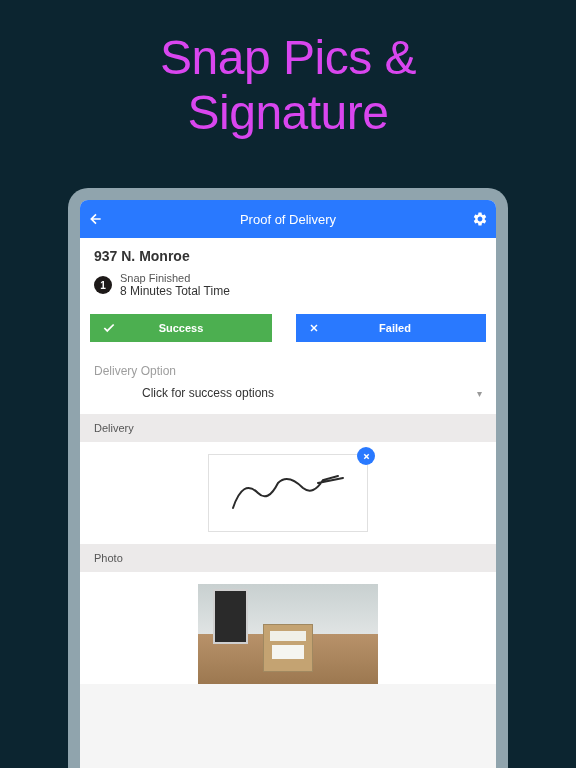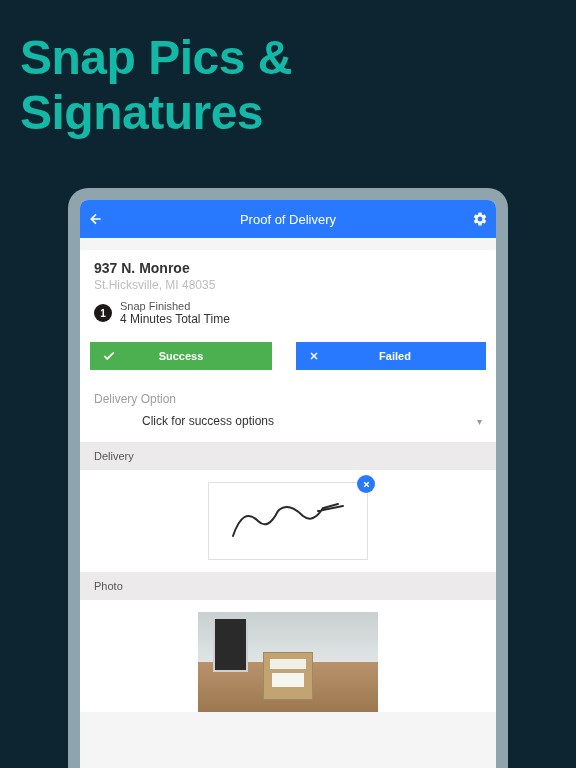--- a/index.html
+++ b/index.html
@@ -6,23 +6,24 @@
     html, body { width: 576px; height: 768px; overflow: hidden; font-family: -apple-system, BlinkMacSystemFont, 'Segoe UI', Arial, sans-serif; }
     
     .app-frame {
       width: 576px;
       height: 768px;
       background: #0c2530;
       position: relative;
     }
     
     .hero-title {
-      color: #14b8a6;
+      color: #d946ef;
       font-size: 48px;
-      font-weight: 700;
+      font-weight: 400;
+      text-align: center;
       padding: 30px 20px 20px;
       line-height: 1.15;
       letter-spacing: -0.5px;
     }
     
     .device {
       position: absolute;
       left: 68px;
       right: 68px;
       top: 188px;
@@ -58,21 +59,20 @@
       font-weight: 500;
       position: absolute;
       left: 50%;
       transform: translateX(-50%);
     }
     .settings-btn { color: #fff; margin-left: auto; cursor: pointer; }
     
     .address-block {
       background: #ffffff;
       padding: 10px 14px 8px;
-      margin-top: 12px;
     }
     
     .address-main { font-size: 14px; font-weight: 700; color: #333; }
     .address-sub { font-size: 12px; color: #bdbdbd; margin-top: 2px; }
     
     .step-row {
       display: flex;
       align-items: center;
       gap: 8px;
       margin-top: 8px;
@@ -244,21 +244,21 @@
     }
     
     svg { display: block; }
   </style>
 </head>
 <body>
 
 <div class="app-frame">
   <div class="hero-title">
     <span>Snap Pics &amp;</span><br>
-    <span>Signatures</span>
+    <span>Signature</span>
   </div>
 
   <div class="device">
     <div class="screen">
 
       <div class="app-header">
         <div class="back-btn">
           <svg width="16" height="16" viewBox="0 0 24 24" fill="none" stroke="currentColor" stroke-width="2.5">
               <path d="M19 12H5M12 19l-7-7 7-7"></path>
             </svg>
@@ -266,27 +266,26 @@
         <div class="app-header-title">Proof of Delivery</div>
         <div class="settings-btn">
           <svg width="16" height="16" viewBox="0 0 24 24" fill="currentColor">
               <path d="M19.14 12.94c.04-.3.06-.61.06-.94 0-.32-.02-.64-.07-.94l2.03-1.58a.49.49 0 0 0 .12-.61l-1.92-3.32a.49.49 0 0 0-.59-.22l-2.39.96c-.5-.38-1.03-.7-1.62-.94l-.36-2.54a.484.484 0 0 0-.48-.41h-3.84c-.24 0-.43.17-.47.41l-.36 2.54c-.59.24-1.13.57-1.62.94l-2.39-.96c-.22-.08-.47 0-.59.22L2.74 8.87c-.12.21-.08.47.12.61l2.03 1.58c-.05.3-.09.63-.09.94s.02.64.07.94l-2.03 1.58a.49.49 0 0 0-.12.61l1.92 3.32c.12.22.37.29.59.22l2.39-.96c.5.38 1.03.7 1.62.94l.36 2.54c.05.24.24.41.48.41h3.84c.24 0 .44-.17.47-.41l.36-2.54c.59-.24 1.13-.56 1.62-.94l2.39.96c.22.08.47 0 .59-.22l1.92-3.32c.12-.22.07-.47-.12-.61l-2.01-1.58zM12 15.6c-1.98 0-3.6-1.62-3.6-3.6s1.62-3.6 3.6-3.6 3.6 1.62 3.6 3.6-1.62 3.6-3.6 3.6z"></path>
             </svg>
         </div>
       </div>
 
       <div class="address-block">
         <div class="address-main">937 N. Monroe</div>
-        <div class="address-sub">St.Hicksville, MI 48035</div>
 
         <div class="step-row">
           <div class="step-badge">1</div>
           <div class="step-texts">
             <div class="step-label">Snap Finished</div>
-            <div class="step-time">4 Minutes Total Time</div>
+            <div class="step-time">8 Minutes Total Time</div>
           </div>
         </div>
       </div>
 
       <div class="button-row">
         <div class="btn btn-success">
           <span class="btn-icon">
             <svg width="14" height="14" viewBox="0 0 24 24" fill="none" stroke="currentColor" stroke-width="3">
                 <polyline points="20 6 9 17 4 12"></polyline>
               </svg>

